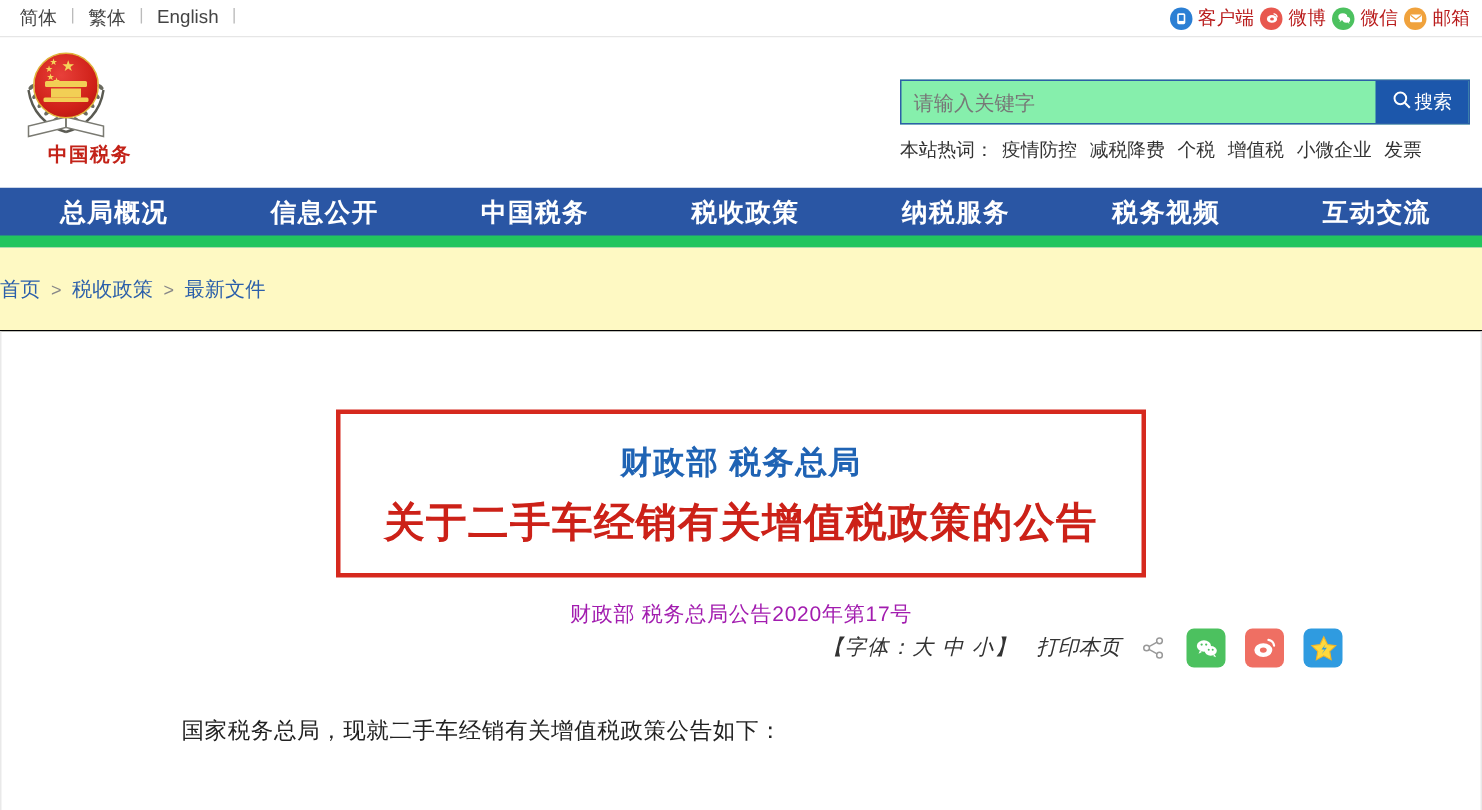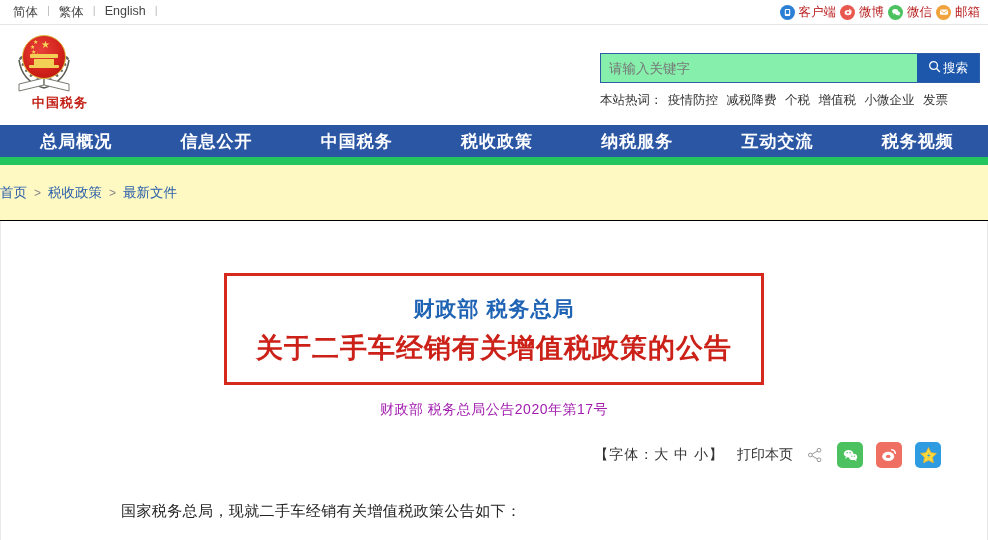--- a/index.html
+++ b/index.html
@@ -325,28 +325,28 @@
     white-space: nowrap;
   }
   .doc-no {
     margin-top: 15px;
     text-align: center;
     font-size: 14px;
     color: #a21caf;
     letter-spacing: 0.5px;
   }
   .toolbar {
-    margin-top: 23px;
     display: flex;
     align-items: center;
     justify-content: flex-end;
-    padding-right: 46px;
+    padding-right: 92px;
     gap: 13px;
     font-size: 14px;
     color: #333;
+    font-style: italic;
   }
   .font-ctl { white-space: nowrap; letter-spacing: 1px; }
   .font-ctl .sz { cursor: pointer; }
   .print-link { cursor: pointer; white-space: nowrap; }
   .share-icon {
     width: 18px; height: 18px;
     display: inline-flex; align-items: center; justify-content: center;
     cursor: pointer;
   }
   .sq-icon {
@@ -498,22 +498,22 @@
     </div>
   </div>
 
   <div class="nav">
     <div class="nav-inner">
       <div class="nav-item">总局概况</div>
       <div class="nav-item">信息公开</div>
       <div class="nav-item">中国税务</div>
       <div class="nav-item">税收政策</div>
       <div class="nav-item">纳税服务</div>
+      <div class="nav-item">税务视频</div>
       <div class="nav-item">互动交流</div>
-      <div class="nav-item">税务视频</div>
     </div>
   </div>
 
   <div class="crumb-wrap">
     <div class="crumb">
       <a>首页</a>
       <span class="sep">&gt;</span>
       <a>税收政策</a>
       <span class="sep">&gt;</span>
       <a>最新文件</a>

